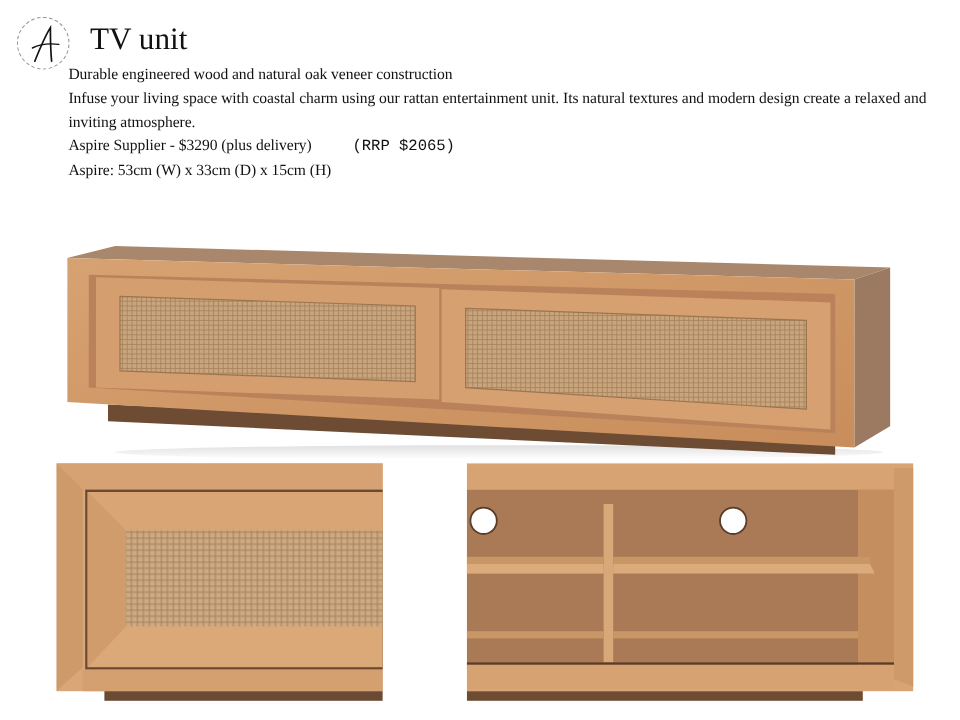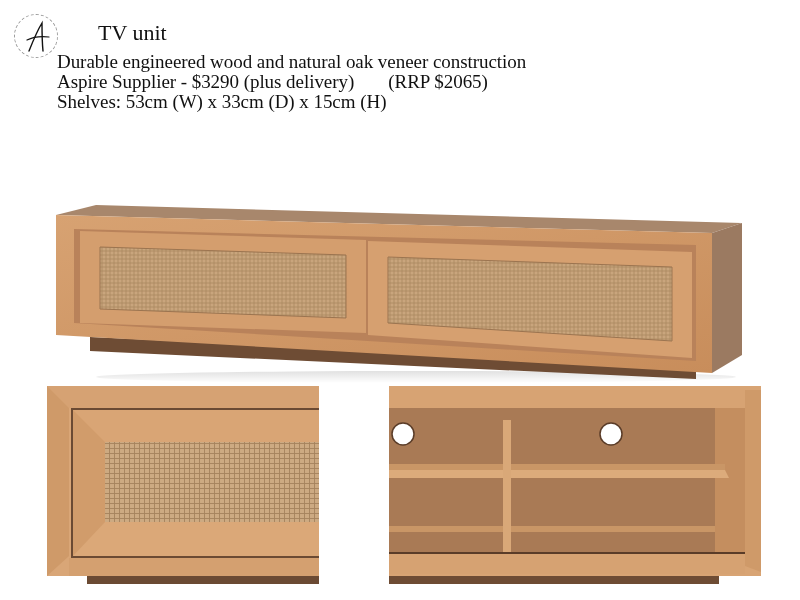--- a/index.html
+++ b/index.html
@@ -1,49 +1,50 @@
 <!DOCTYPE html>
 <html><head>
 <meta charset="utf-8">
 <style>
   html, body { margin: 0; padding: 0; background: #ffffff; }
   body { width: 800px; height: 600px; position: relative; overflow: hidden; font-family: "Liberation Serif", "DejaVu Serif", serif; color: #111; }
 
   .logo { position: absolute; left: 14px; top: 14px; width: 44px; height: 44px; border-radius: 50%; border: 1px dashed #9a9a9a; box-sizing: border-box; }
   .logo svg { position: absolute; left: 0; top: 0; }
 
-  .title { position: absolute; left: 75px; top: 20px; font-size: 22px; line-height: 26px; color: #111; margin-left: 23px; }
+  .title { position: absolute; left: 75px; top: 20px; font-size: 26px; line-height: 26px; color: #111; }
 
-  .desc { position: absolute; left: 57px; top: 52px; width: 720px; font-size: 19px; line-height: 19.8px; color: #111; letter-spacing: -0.05px; }
+  .desc { position: absolute; left: 57px; top: 52px; width: 720px; font-size: 13px; line-height: 19.8px; color: #111; letter-spacing: -0.05px; }
   .desc .line { display: block; white-space: normal; }
-  .price-row span.rrp { margin-left: 34px; }
+  .price-row span.rrp { margin-left: 34px; font-family: Liberation Mono, monospace; }
 
   
   .main-img { position: absolute; left: 56px; top: 205px; width: 686px; height: 180px; }
   .side-img-left { position: absolute; left: 47px; top: 386px; width: 272px; height: 200px; }
   .side-img-right { position: absolute; left: 389px; top: 386px; width: 378px; height: 200px; }
 </style>
 </head>
 <body>
 
 <div class="logo">
   <svg width="44" height="44" viewBox="0 0 44 44">
     <path d="M14 36 C 18 26, 22 16, 27 8 C 27 16, 27 26, 28 36" fill="none" stroke="#111" stroke-width="1.4" stroke-linecap="round"></path>
     <path d="M12 25 C 18 22, 26 21, 34 22" fill="none" stroke="#111" stroke-width="1.2" stroke-linecap="round"></path>
   </svg>
 </div>
 
 <div class="title">TV unit</div>
 
 <div class="desc">
   <span class="line">Durable engineered wood and natural oak veneer construction</span>
+  <span class="line">Infuse your living space with coastal charm using our rattan entertainment unit. Its natural textures and modern design create a relaxed and inviting atmosphere.</span>
   <span class="line price-row">
     <span>Aspire Supplier - $3290 (plus delivery)</span><span class="rrp">(RRP $2065)</span>
   </span>
-  <span class="line">Shelves: 53cm (W) x 33cm (D) x 15cm (H)</span>
+  <span class="line">Aspire: 53cm (W) x 33cm (D) x 15cm (H)</span>
 </div>
 
 <div class="main-img">
   <svg width="686" height="180" viewBox="0 0 686 180">
     <defs>
       <pattern id="rattan" width="4" height="4" patternUnits="userSpaceOnUse">
         <rect width="4" height="4" fill="#c9a57d"></rect>
         <path d="M0 2 H4 M2 0 V4" stroke="#a98660" stroke-width="0.8"></path>
       </pattern>
       <linearGradient id="oakG" x1="0" y1="0" x2="1" y2="1">

